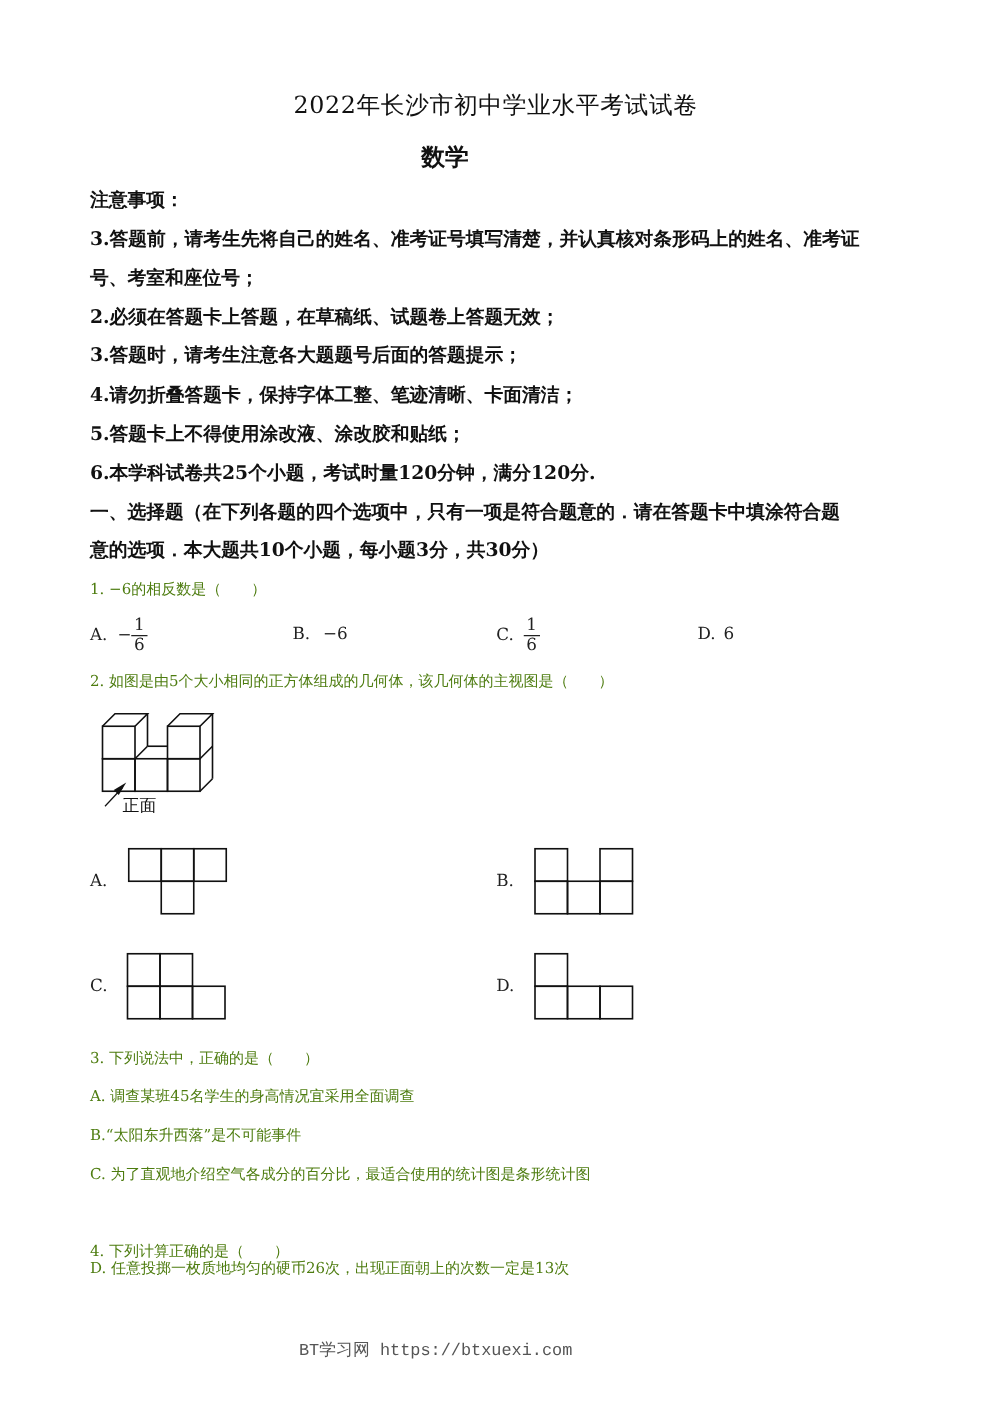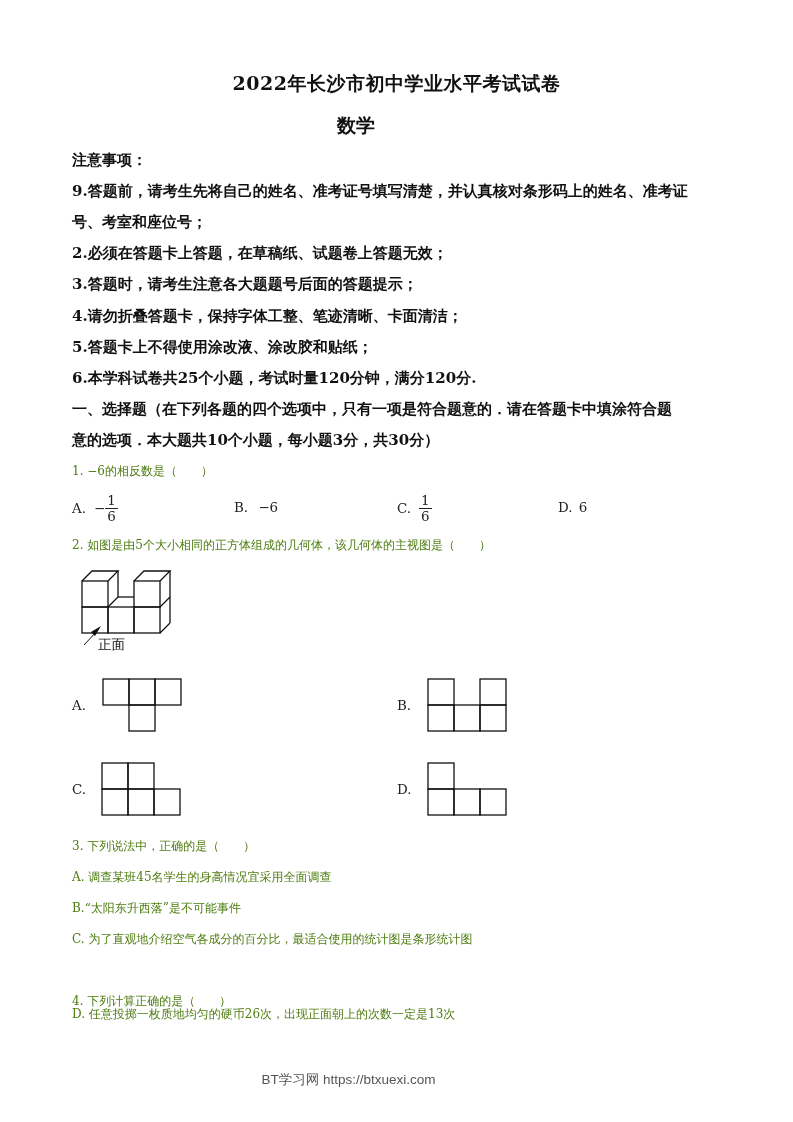--- a/index.html
+++ b/index.html
@@ -1,38 +1,38 @@
 <!DOCTYPE html>
 <html><head>
 <meta charset="utf-8">
 <style>
   * { margin: 0; padding: 0; box-sizing: border-box; }
   html, body { width: 793px; height: 1122px; background: #ffffff; overflow: hidden; }
   body { position: relative; font-family: "DejaVu Serif", "Liberation Serif", serif; color: #111; }
   .abs { position: absolute; white-space: nowrap; }
-  .title { left: 0; width: 793px; text-align: center; top: 71px; font-size: 19px; font-weight: bold; letter-spacing: 0.5px; }
+  .title { left: 0; width: 793px; text-align: center; top: 71px; font-size: 19px; font-weight: normal; letter-spacing: 0.5px; }
   .subtitle { left: 0; width: 712px; text-align: center; top: 113px; font-size: 19px; font-weight: bold; }
   .bold { font-weight: bold; font-size: 15px; left: 72px; }
   .q { font-size: 12px; left: 72px; color: #4d7c0f; }
   .opt { font-size: 13.4px; color: #222; }
   .frac { display: inline-flex; flex-direction: column; align-items: center; vertical-align: middle; font-size: 13.4px; line-height: 15px; }
   .frac .num { border-bottom: 1px solid #222; padding: 0 2px; }
   .fig-label { font-family: "DejaVu Sans", "Liberation Sans", sans-serif; font-size: 13.5px; color: #111; }
-  .footer { left: 0; width: 697px; text-align: center; top: 1071px; font-family: Liberation Sans, sans-serif; font-size: 13.5px; color: #555; }
+  .footer { left: 0; width: 697px; text-align: center; top: 1071px; font-family: Liberation Mono, monospace; font-size: 13.5px; color: #555; }
   svg { position: absolute; overflow: visible; }
   svg .ln { stroke: #111; stroke-width: 1.3; fill: none; }
 </style>
 </head>
 <body>
 
 <div class="abs title">2022年长沙市初中学业水平考试试卷</div>
 <div class="abs subtitle">数学</div>
 
 <div class="abs bold" style="top:151px;">注意事项：</div>
-<div class="abs bold" style="top:182px;">9.答题前，请考生先将自己的姓名、准考证号填写清楚，并认真核对条形码上的姓名、准考证</div>
+<div class="abs bold" style="top:182px;">3.答题前，请考生先将自己的姓名、准考证号填写清楚，并认真核对条形码上的姓名、准考证</div>
 <div class="abs bold" style="top:213px;">号、考室和座位号；</div>
 <div class="abs bold" style="top:244px;">2.必须在答题卡上答题，在草稿纸、试题卷上答题无效；</div>
 <div class="abs bold" style="top:275px;">3.答题时，请考生注意各大题题号后面的答题提示；</div>
 <div class="abs bold" style="top:307px;">4.请勿折叠答题卡，保持字体工整、笔迹清晰、卡面清洁；</div>
 <div class="abs bold" style="top:338px;">5.答题卡上不得使用涂改液、涂改胶和贴纸；</div>
 <div class="abs bold" style="top:369px;">6.本学科试卷共25个小题，考试时量120分钟，满分120分.</div>
 
 <div class="abs bold" style="top:400px;">一、选择题（在下列各题的四个选项中，只有一项是符合题意的．请在答题卡中填涂符合题</div>
 <div class="abs bold" style="top:431px;">意的选项．本大题共10个小题，每小题3分，共30分）</div>
 

